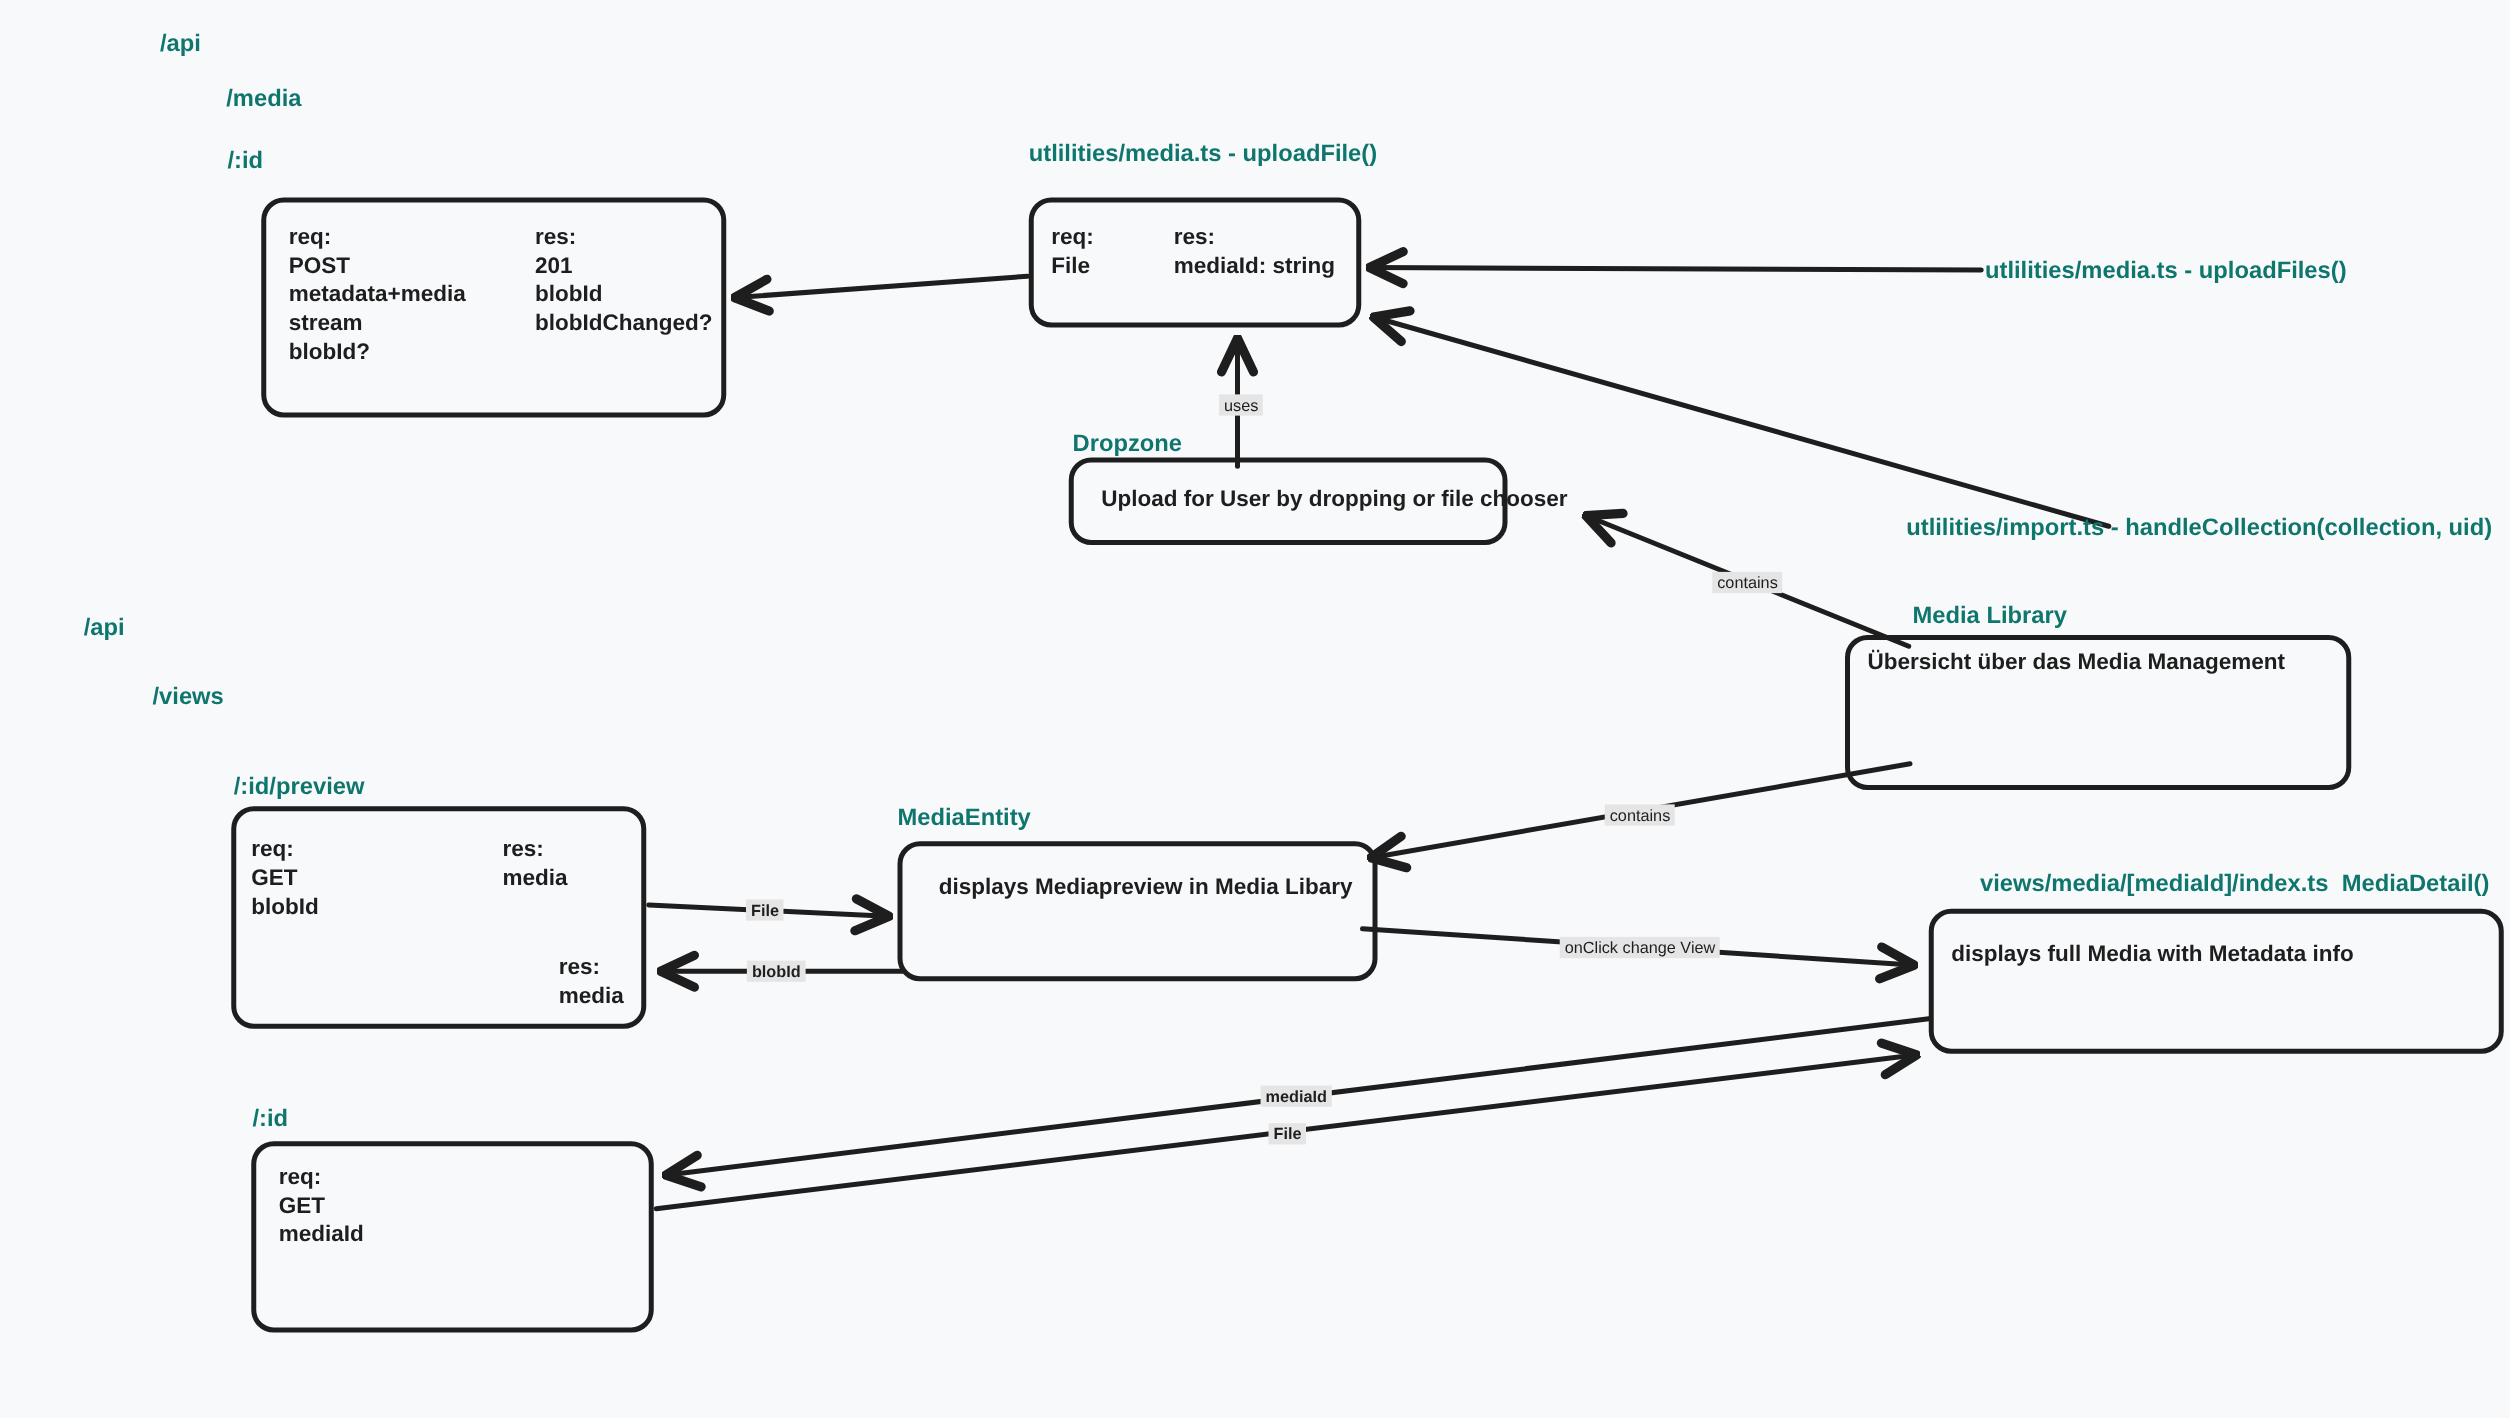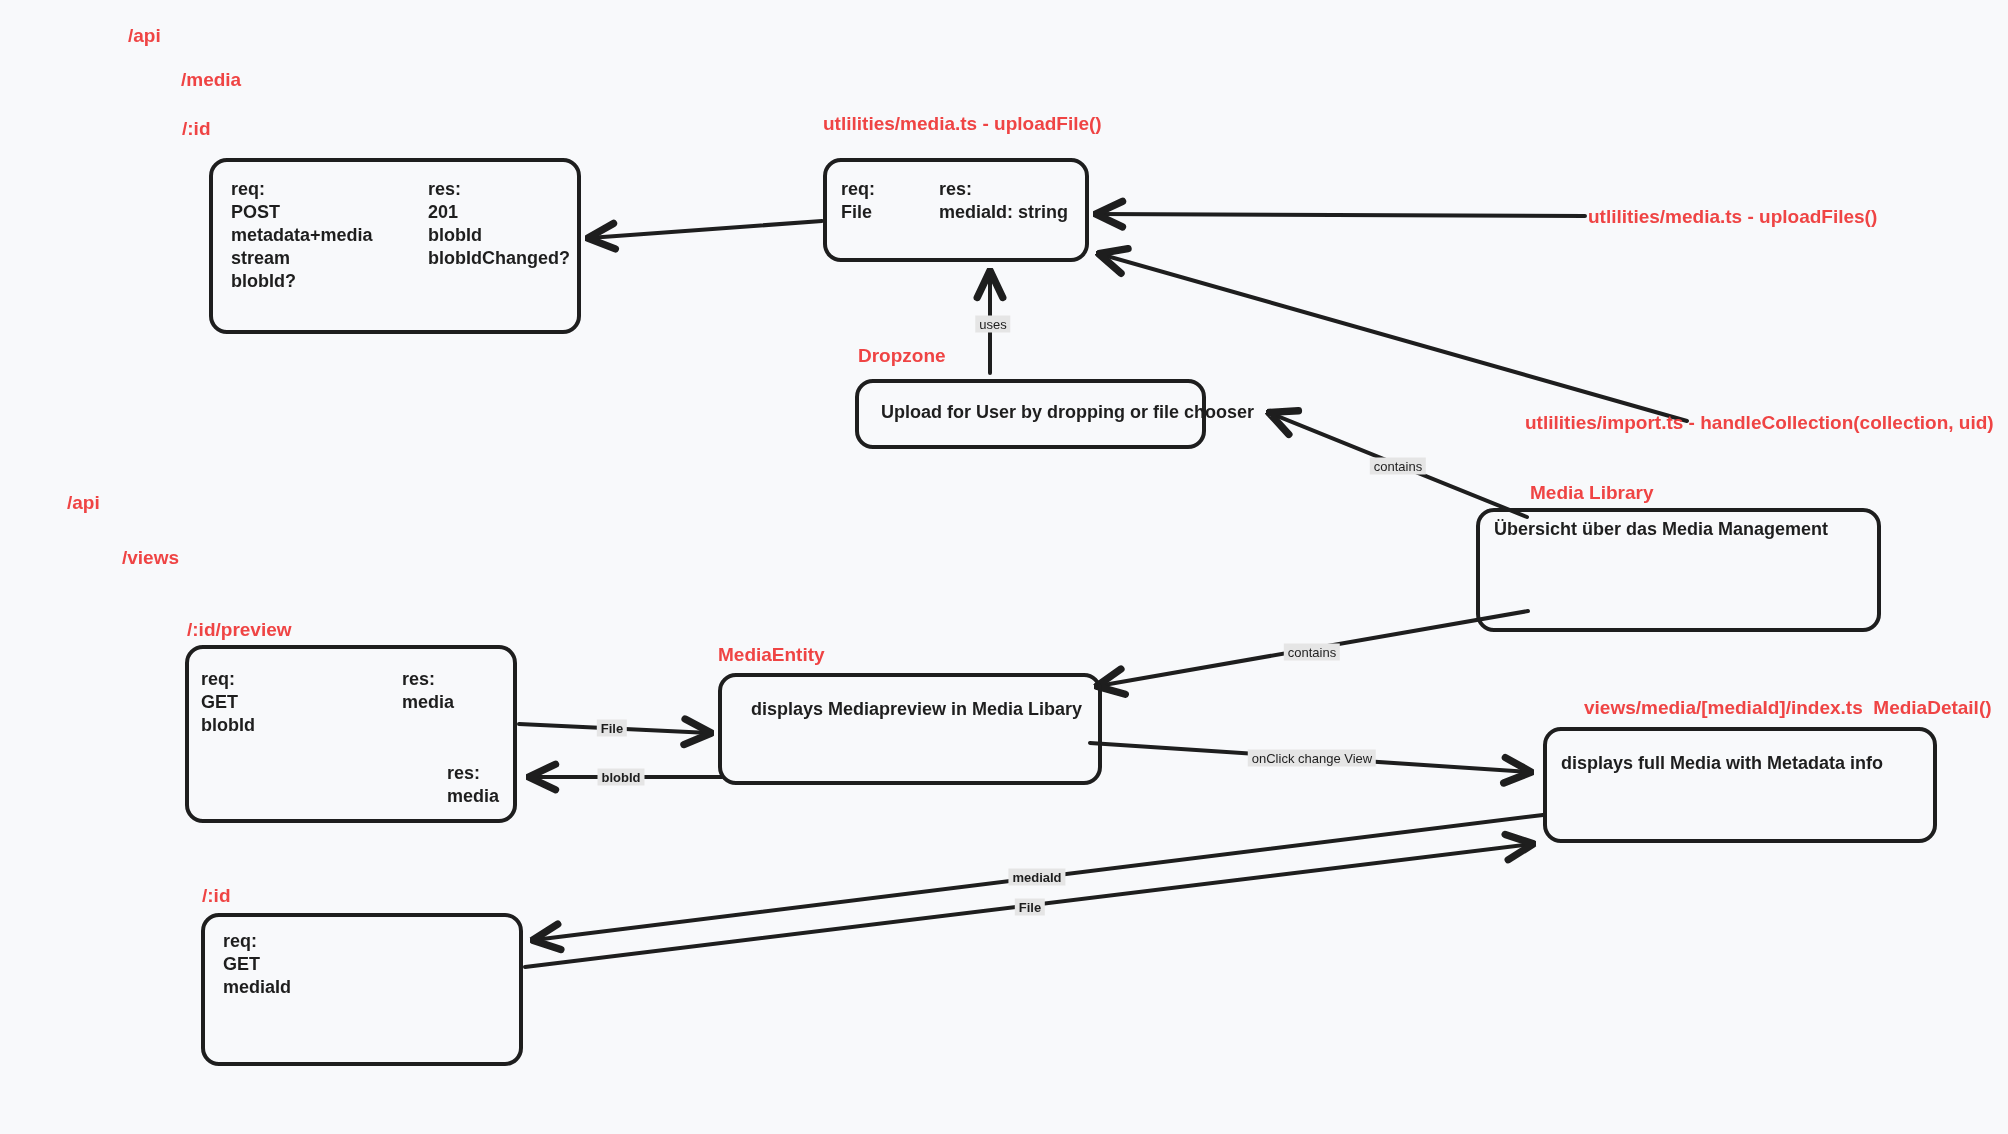--- a/index.html
+++ b/index.html
@@ -5,21 +5,21 @@
   html,body { margin:0; padding:0; background:#f8f9fb; }
   .canvas {
     position:relative; width:2008px; height:1134px;
     background:#f8f9fb; overflow:hidden;
     font-family:"Liberation Sans", sans-serif;
     color:#1e1e1e;
   }
   svg.arrows { position:absolute; left:0; top:0; width:2008px; height:1134px; }
   .t {
     position:absolute; font-size:19px; font-weight:600;
-    white-space:pre; line-height:23px; color:#ef4444;
+    white-space:pre; line-height:23px; color:#0f766e;
   }
   .box {
     position:absolute; border:4px solid #1e1e1e; border-radius:18px;
     background:transparent; box-sizing:border-box;
   }
   .col {
     position:absolute; font-size:18px; font-weight:600;
     white-space:pre; line-height:23px; color:#1e1e1e;
   }
   .alabel {
@@ -82,21 +82,21 @@
 blobIdChanged?</div>
   </div>
 
   <div class="box" style="left:823px; top:158px; width:266px; height:104px;">
     <div class="col" style="left:14px;  top:16px;">req:
 File</div>
     <div class="col" style="left:112px; top:16px;">res:
 mediaId: string</div>
   </div>
 
-  <div class="box" style="left:855px; top:379px; width:351px; height:70px;">
+  <div class="box" style="left:855px; top:366px; width:351px; height:70px;">
     <div class="col" style="left:22px; top:18px;">Upload for User by dropping or file chooser</div>
   </div>
 
   <div class="box" style="left:1476px; top:508px; width:405px; height:124px;">
     <div class="col" style="left:14px; top:6px;">Übersicht über das Media Management</div>
   </div>
 
   <div class="box" style="left:185px; top:645px; width:332px; height:178px;">
     <div class="col" style="left:12px;  top:19px;">req:
 GET
@@ -104,21 +104,21 @@
     <div class="col" style="left:213px; top:19px;">res:
 media</div>
     <div class="col" style="left:258px; top:113px;">res:
 media</div>
   </div>
 
   <div class="box" style="left:718px; top:673px; width:384px; height:112px;">
     <div class="col" style="left:29px; top:21px;">displays Mediapreview in Media Libary</div>
   </div>
 
-  <div class="box" style="left:1543px; top:727px; width:394px; height:116px;">
+  <div class="box" style="left:1543px; top:727px; width:460px; height:116px;">
     <div class="col" style="left:14px; top:21px;">displays full Media with Metadata info</div>
   </div>
 
   <div class="box" style="left:201px; top:913px; width:322px; height:153px;">
     <div class="col" style="left:18px; top:13px;">req:
 GET
 mediaId</div>
   </div>
 
   <div class="alabel" style="left:993px;  top:324px;">uses</div>

